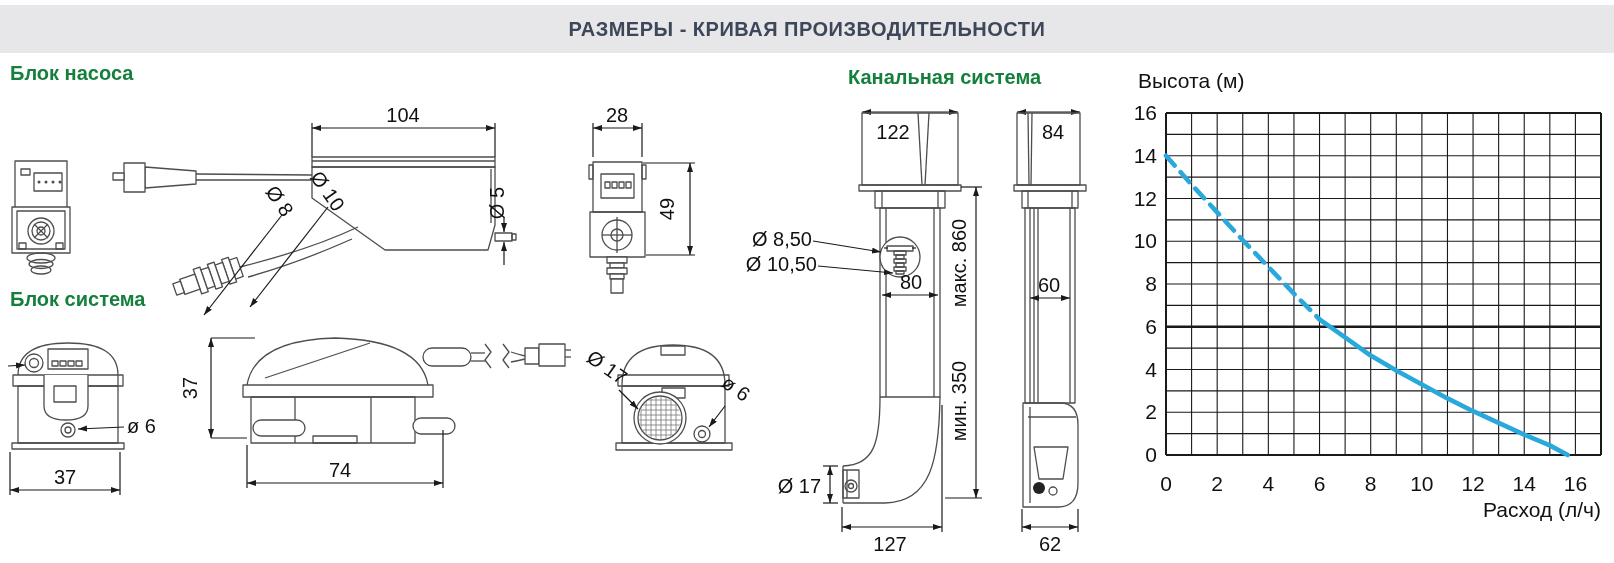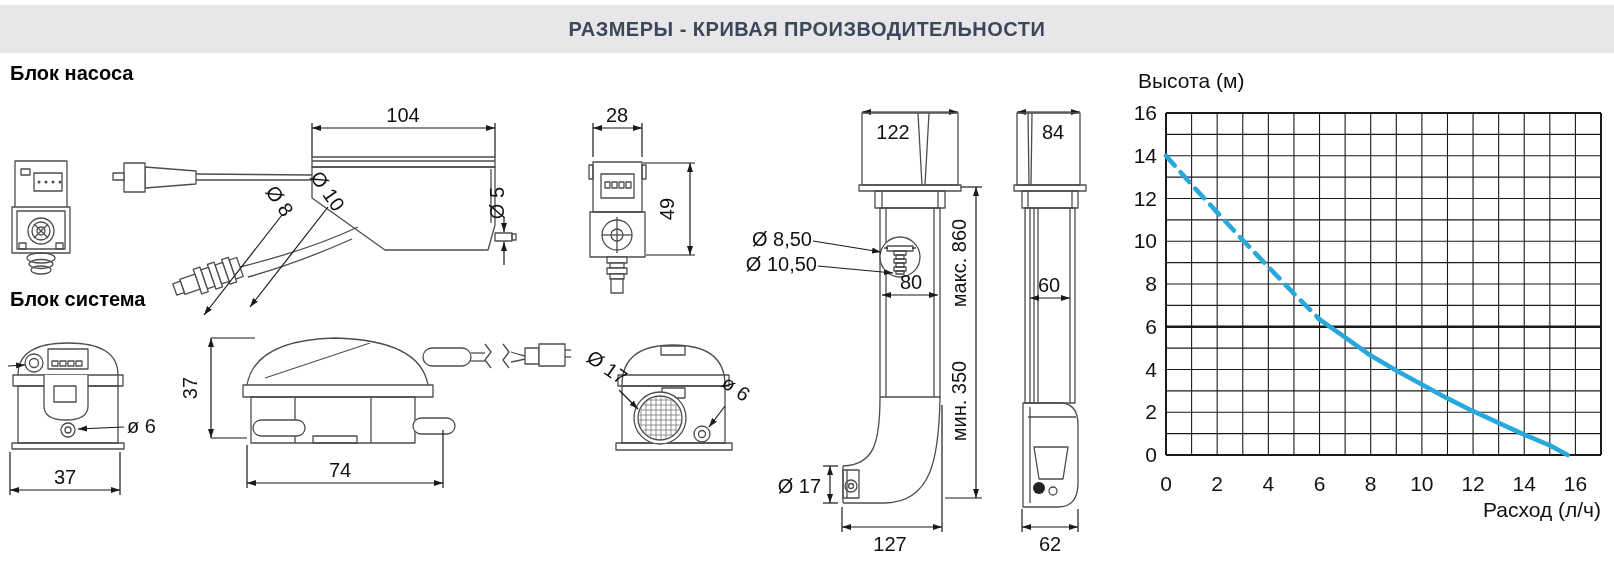--- a/index.html
+++ b/index.html
@@ -1,20 +1,20 @@
 <!DOCTYPE html>
 <html style="--header-bg: #e7e7e9; --header-text: #3d4759; --curve: #29a8dc;"><head>
 <meta charset="utf-8">
 <style>
   html,body{margin:0;padding:0;background:#fff;font-family:"Liberation Sans",sans-serif;}
   #canvas{position:relative;width:1614px;height:563px;background:#fff;overflow:hidden;}
   .hdr{position:absolute;left:0;top:5px;width:100%;height:48px;background:var(--header-bg,#e7e7e9);
        display:flex;align-items:center;justify-content:center;}
   .hdr span{font-size:20px;font-weight:bold;letter-spacing:.5px;color:var(--header-text,#3d4759);}
-  .sec-title{position:absolute;font-size:20px;font-weight:bold;color:#000000;}
+  .sec-title{position:absolute;font-size:20px;font-weight:bold;color:#15803d;}
   svg{position:absolute;overflow:visible;}
   .dl{stroke:#4d4d4d;fill:none;stroke-width:1.3;stroke-linejoin:round;}
   .dlf{stroke:#4d4d4d;fill:#fff;stroke-width:1.3;stroke-linejoin:round;}
   .dim{stroke:#1a1a1a;stroke-width:1.2;fill:none;}
   .dtx{fill:#111;font-size:20px;font-family:"Liberation Sans",sans-serif;}
   .hatch{stroke:#777;stroke-width:.8;}
 </style>
 </head>
 <body>
 
@@ -30,20 +30,21 @@
         </clipPath>
     </defs>
   </svg>
 
   <div class="hdr">
     <span>РАЗМЕРЫ - КРИВАЯ ПРОИЗВОДИТЕЛЬНОСТИ</span>
   </div>
 
   <div class="sec-title" style="left:10px;top:62px">Блок насоса</div>
   <div class="sec-title" style="left:10px;top:288px">Блок система</div>
+  <div class="sec-title" style="left:848px;top:66px">Канальная система</div>
 
   <svg style="left:12px;top:155px" width="115" height="125">
     <rect class="dl" x="3" y="6" width="52" height="48"></rect>
     <rect class="dl" x="9" y="14" width="9" height="6"></rect>
     <rect class="dl" x="22" y="18" width="28" height="18"></rect>
     <circle cx="27" cy="27" r="1.5" fill="#4d4d4d"></circle>
       <circle cx="34" cy="27" r="1.5" fill="#4d4d4d"></circle>
     <circle cx="41" cy="27" r="1.5" fill="#4d4d4d"></circle>
       <circle cx="48" cy="27" r="1.5" fill="#4d4d4d"></circle>
     <rect class="dlf" x="0" y="52" width="58" height="46"></rect>

